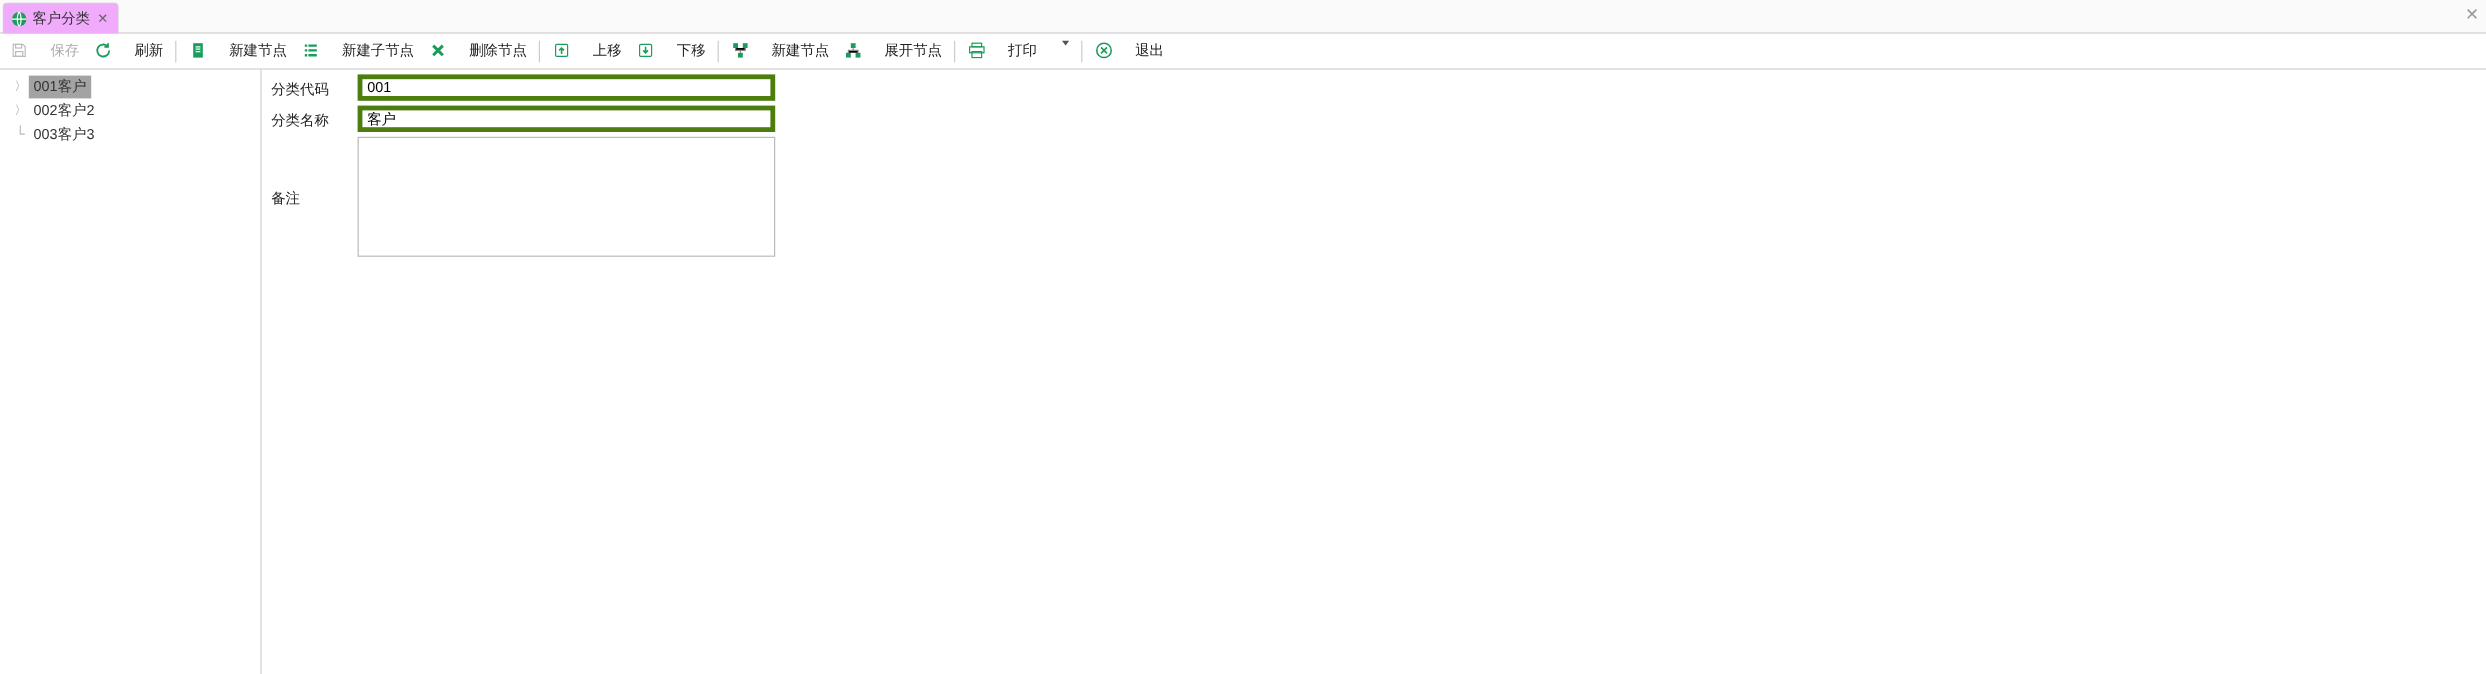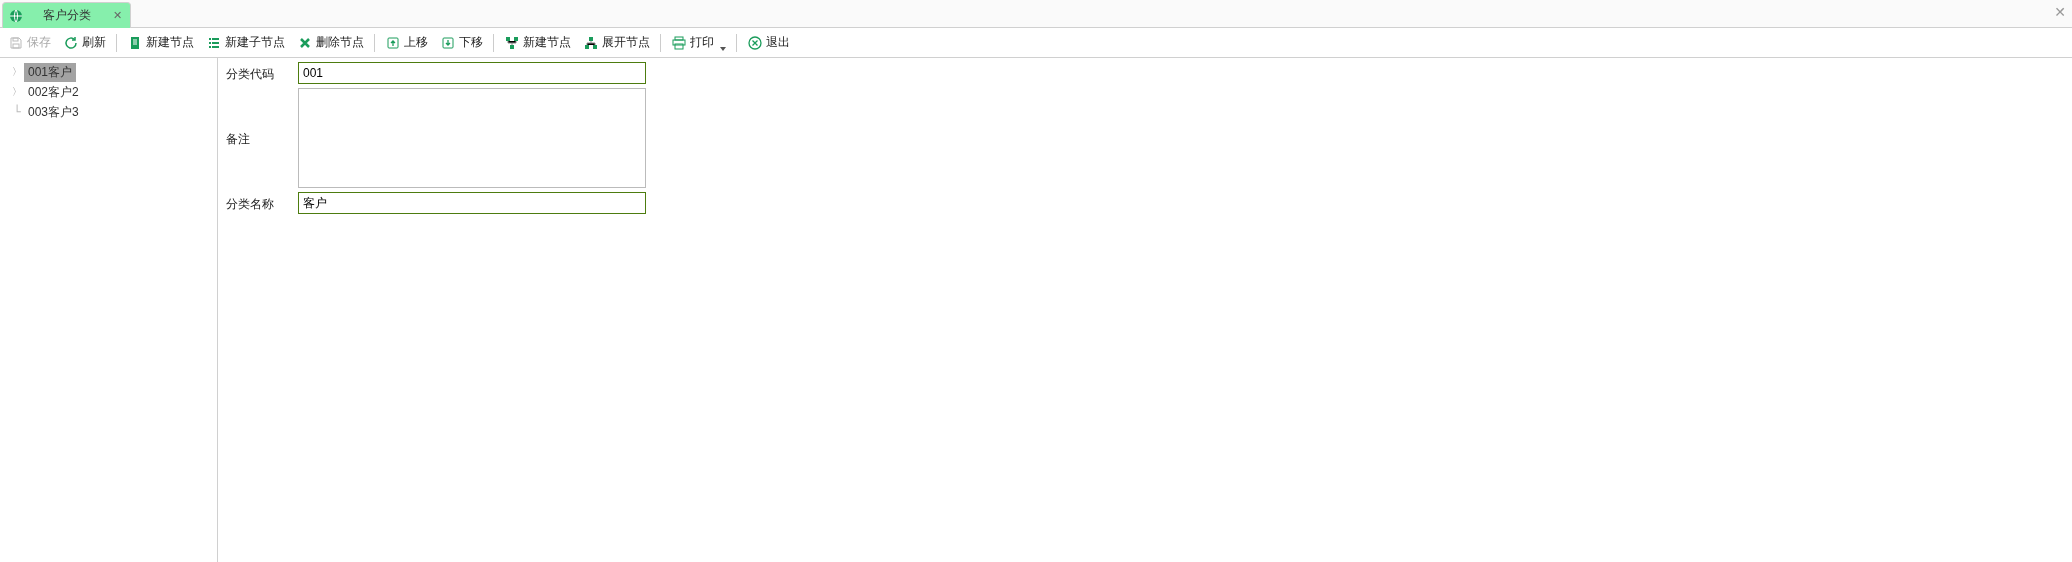--- a/index.html
+++ b/index.html
@@ -20,25 +20,25 @@
       padding-left: 0;
       position: relative;
       background: #fafafa;
     }
     .tab {
       display: flex;
       align-items: center;
       padding: 4px 8px 4px 6px;
       border: 1px solid #d0d0d0;
       border-bottom: none;
-      background: #86efac;
+      background: #f0abfc;
       border-radius: 4px 4px 0 0;
       margin-left: 2px;
       margin-bottom: -1px;
-      gap: 20px;
+      gap: 4px;
     }
     .tab-icon {
       width: 14px;
       height: 14px;
       display: inline-flex;
       align-items: center;
       justify-content: center;
     }
     .tab-close {
       cursor: pointer;
@@ -58,22 +58,22 @@
       height: 30px;
       border-bottom: 1px solid #d0d0d0;
       display: flex;
       align-items: center;
       padding: 0 4px;
       background: #fff;
       gap: 4px;
     }
     .tbtn {
       display: inline-flex;
-      align-items: flex-end;
-      gap: 3px;
+      align-items: flex-start;
+      gap: 18px;
       padding: 2px 4px;
       cursor: pointer;
       color: #222;
       white-space: nowrap;
     }
     .tbtn.disabled { color: #aaa; cursor: default; }
     .tbtn .ticon { width: 16px; height: 16px; display:inline-flex; align-items:center; justify-content:center; }
     .sep {
       width: 1px;
       height: 18px;
@@ -133,21 +133,21 @@
       margin-bottom: 4px;
     }
     .form-label {
       width: 72px;
       padding-top: 3px;
       color: #222;
     }
     .form-input {
       width: 348px;
       height: 22px;
-      border: 1px solid #4d7c0f;
+      border: 4px solid #4d7c0f;
       padding: 1px 4px;
       font-size: 12px;
       font-family: inherit;
     }
     .form-textarea {
       width: 348px;
       height: 100px;
       border: 1px solid #bbb;
       padding: 2px 4px;
       font-size: 12px;
@@ -301,21 +301,21 @@
       <span class="tree-label">003客户3</span>
     </div>
   </div>
 
   <div class="form-panel">
     <div class="form-row">
       <div class="form-label">分类代码</div>
       <input class="form-input" type="text" value="001" style="">
     </div>
     <div class="form-row">
+      <div class="form-label">分类名称</div>
+      <input class="form-input" type="text" value="客户" style="">
+    </div>
+    <div class="form-row">
       <div class="form-label">备注</div>
       <textarea class="form-textarea" value="" style=""></textarea>
     </div>
-    <div class="form-row">
-      <div class="form-label">分类名称</div>
-      <input class="form-input" type="text" value="客户" style="">
-    </div>
   </div>
 </div>
 
 </body></html>

